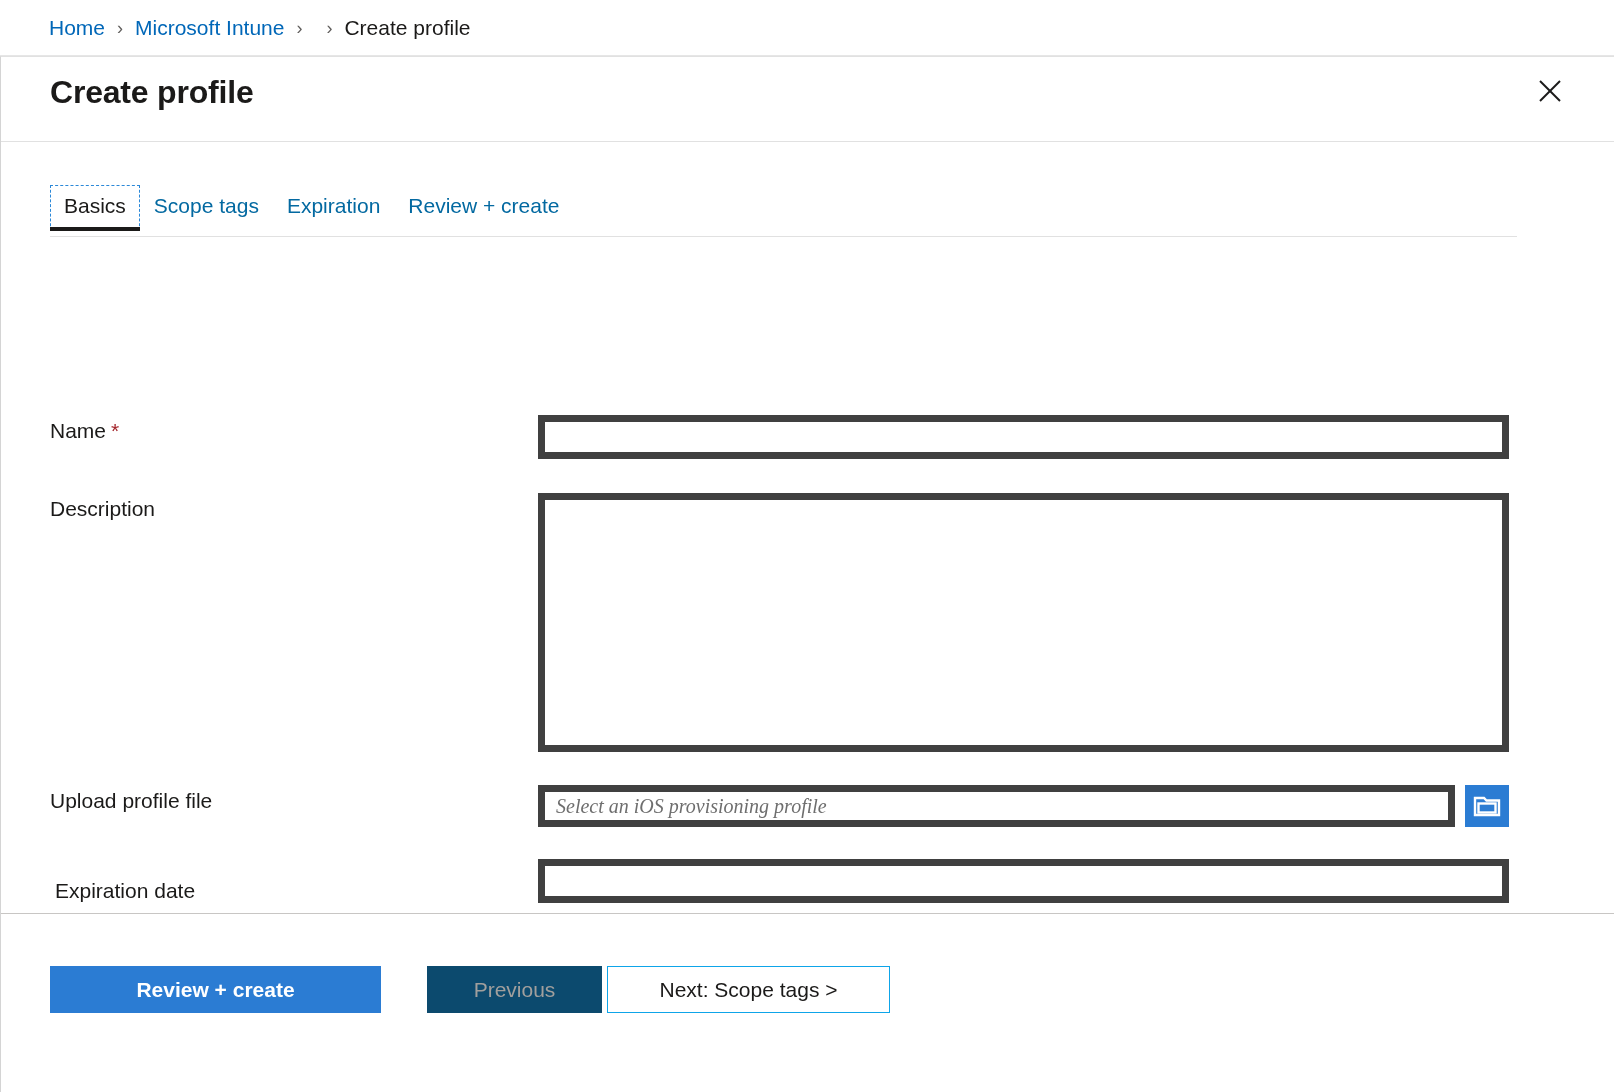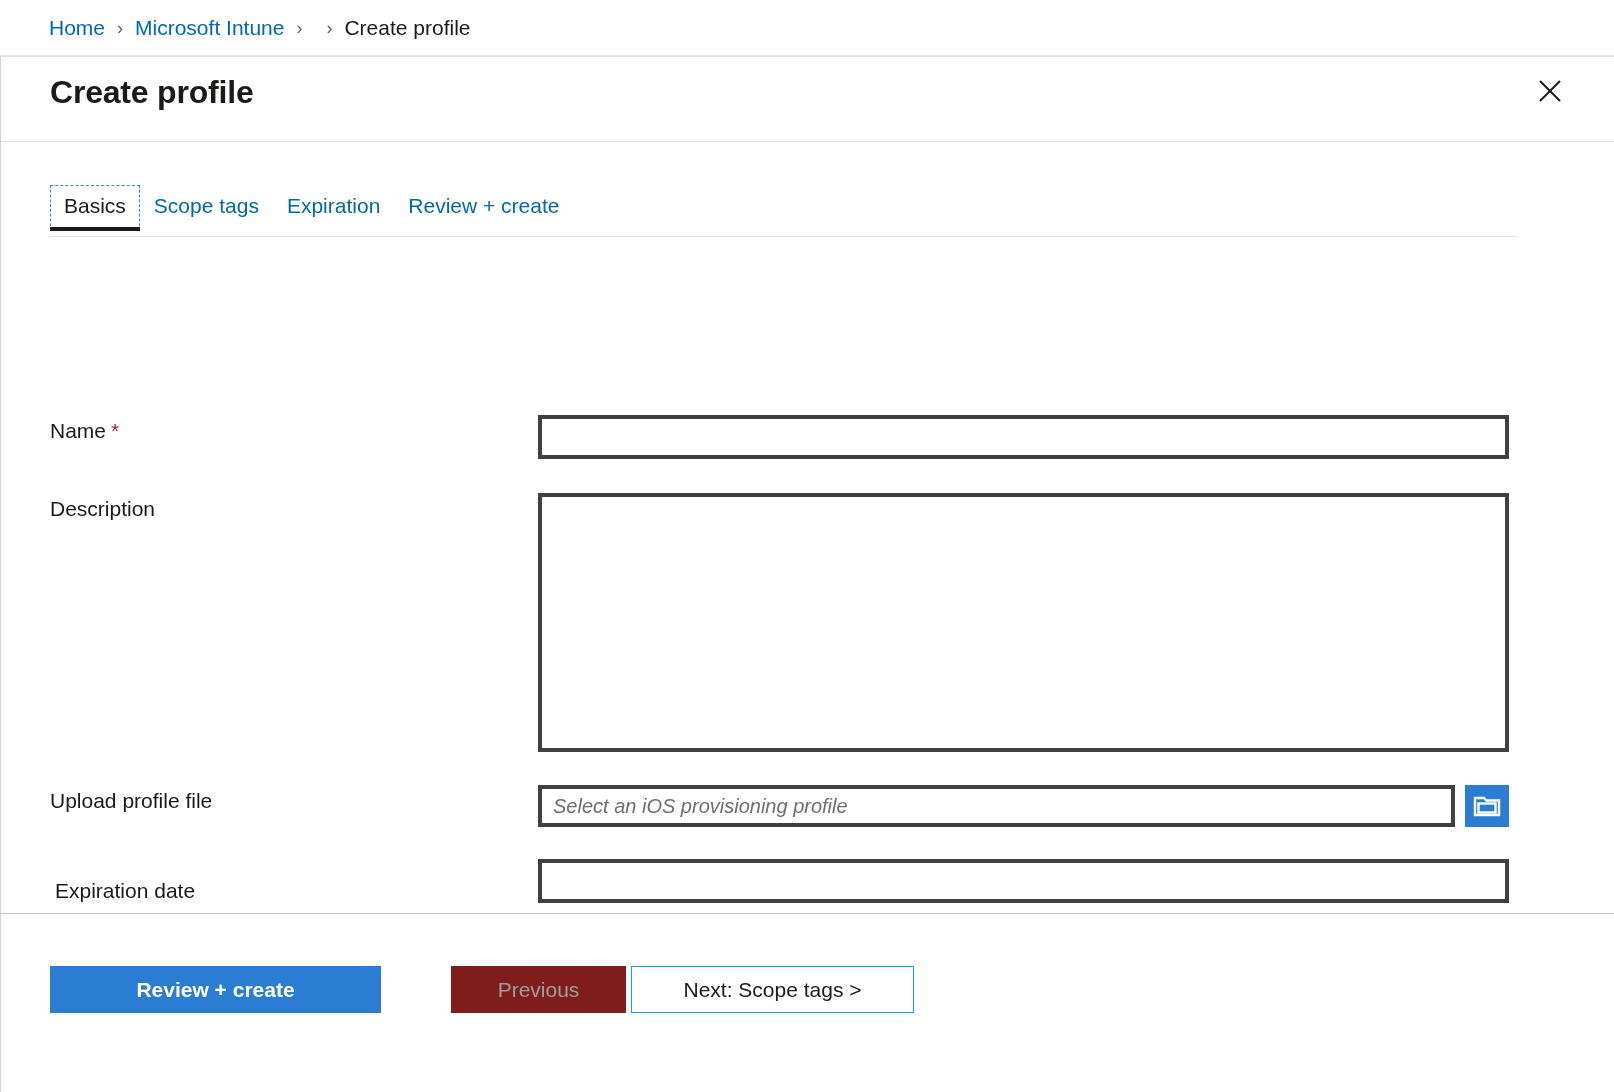--- a/index.html
+++ b/index.html
@@ -152,22 +152,22 @@
   }
   .req-star {
     color: #a4262c;
     font-size: 21px;
     margin-left: 5px;
   }
 
   .txt-input {
     position: absolute;
     background: #ffffff;
-    border: 4px solid #404040;
-    font-family: Liberation Sans, sans-serif;
+    border: 7px solid #404040;
+    font-family: Liberation Serif, serif;
     font-size: 20px;
     color: #701a75;
     padding: 4px 11px;
     outline: none;
   }
   .txt-input::placeholder {
     color: #6e6e6e;
     font-style: italic;
     opacity: 1;
   }
@@ -234,25 +234,25 @@
     line-height: 1;
     padding: 0 22px;
   }
   .btn-primary {
     background: #2b7cd3;
     color: #ffffff;
     font-weight: 600;
     min-width: 331px;
   }
   .btn-disabled {
-    background: #7f1d1d;
+    background: #0c4a6e;
     color: #a19f9d;
     min-width: 175px;
     cursor: default;
-    margin-left: 70px;
+    margin-left: 46px;
   }
   .btn-outline {
     background: #ffffff;
     color: #1b1a19;
     border: 1px solid #0ea5e9;
     min-width: 283px;
     margin-left: 5px;
   }
 </style>
 </head>

